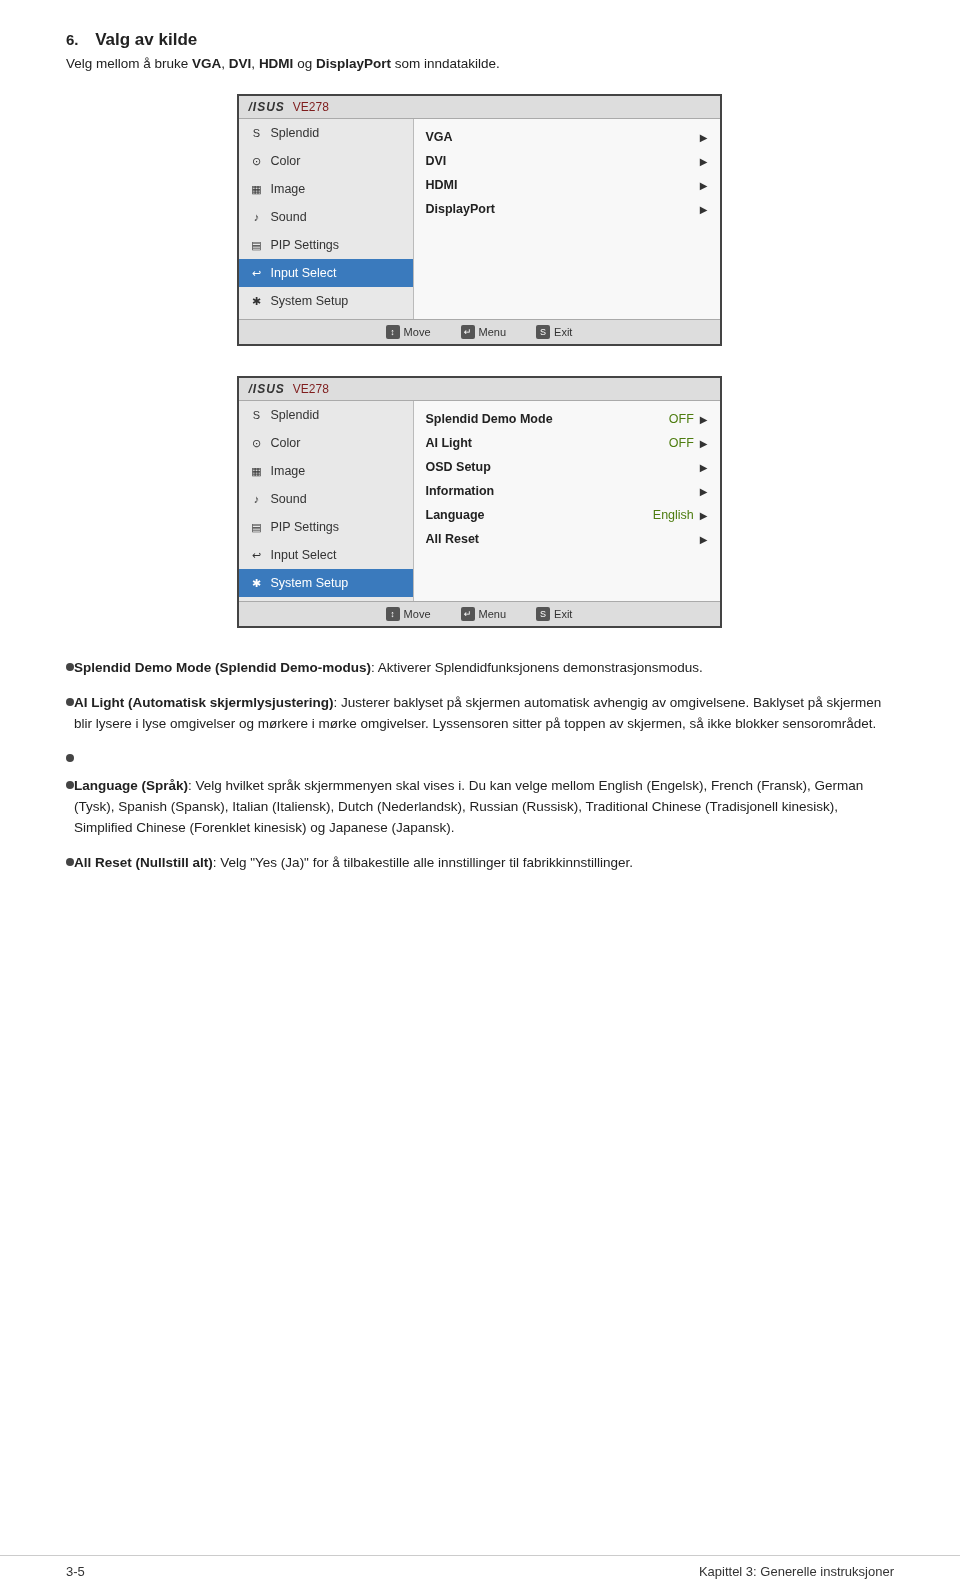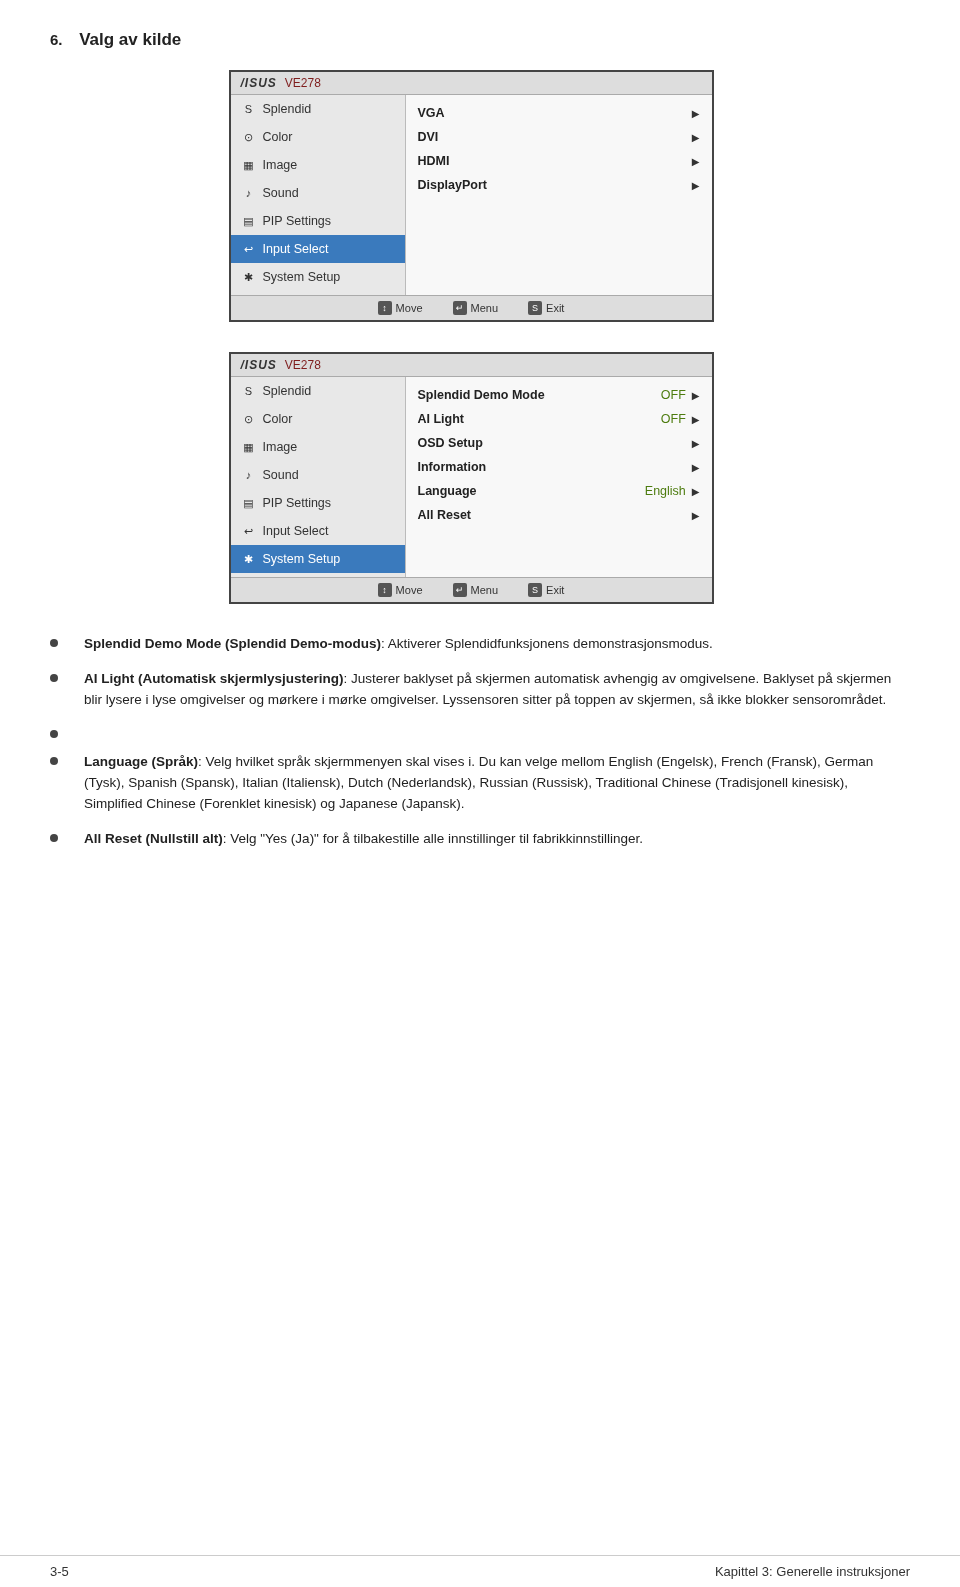--- a/index.html
+++ b/index.html
@@ -8,20 +8,21 @@
       font-family: Arial, sans-serif;
       font-size: 14px;
       color: #222;
       width: 960px;
       min-height: 1587px;
       position: relative;
     }
 
     .page-content {
       padding: 30px 68px 60px 50px;
+      margin-left: 16px;
     }
 
     
     .monitor-ui {
       border: 2px solid #444;
       background: #f0f0f0;
       width: 485px;
       margin: 0 auto 30px auto;
       font-size: 13px;
     }
@@ -127,21 +128,21 @@
 
     
     .bullet-list {
       list-style: none;
       padding: 0;
       margin-top: 10px;
     }
     .bullet-list li {
       display: flex;
       align-items: flex-start;
-      gap: 26px;
+      gap: 0;
       margin-bottom: 14px;
       font-size: 13.5px;
       line-height: 1.55;
       color: #222;
     }
     .bullet-dot {
       width: 8px;
       height: 8px;
       background: #444;
       border-radius: 50%;
@@ -149,21 +150,21 @@
       flex-shrink: 0;
     }
 
     
     .page-footer {
       position: absolute;
       bottom: 0;
       left: 0;
       right: 0;
       border-top: 1px solid #ccc;
-      padding: 8px 50px;
+      padding: 8px 66px;
       display: flex;
       justify-content: space-between;
       font-size: 13px;
       color: #333;
     }
 
     
     .chapter-section {
       margin-bottom: 20px;
     }
@@ -184,20 +185,23 @@
 <body>
 
 <div class="page-content">
 
   <div class="chapter-section">
     <div class="chapter-number">
       <span>6.</span>
       &nbsp;&nbsp;
       <span style="font-size:17px;">Valg av kilde</span>
     </div>
+    <div class="chapter-body-text">
+      Velg mellom å bruke <strong>VGA</strong>, <strong>DVI</strong>, <strong>HDMI</strong> og <strong>DisplayPort</strong> som inndatakilde.
+    </div>
   </div>
 
   <div class="monitor-ui">
     <div class="monitor-titlebar">
       <span class="asus-logo">/ISUS</span>
       <span class="monitor-model">VE278</span>
     </div>
     <div class="monitor-body">
       <div class="monitor-sidebar">
         <div class="monitor-sidebar-item">

